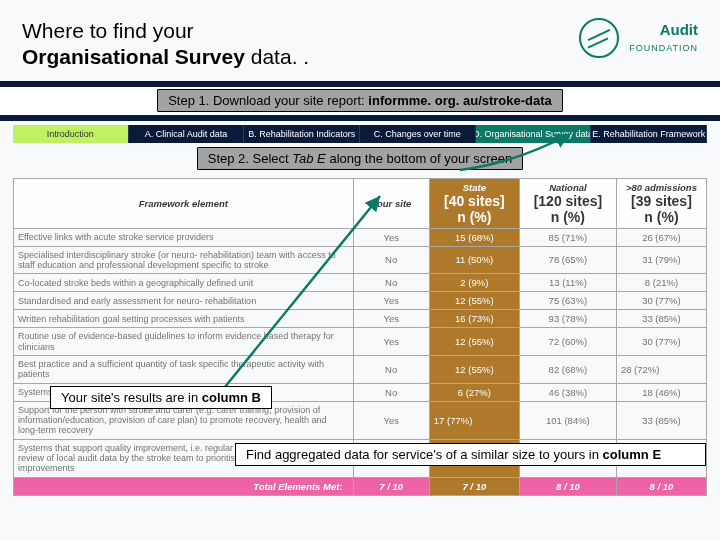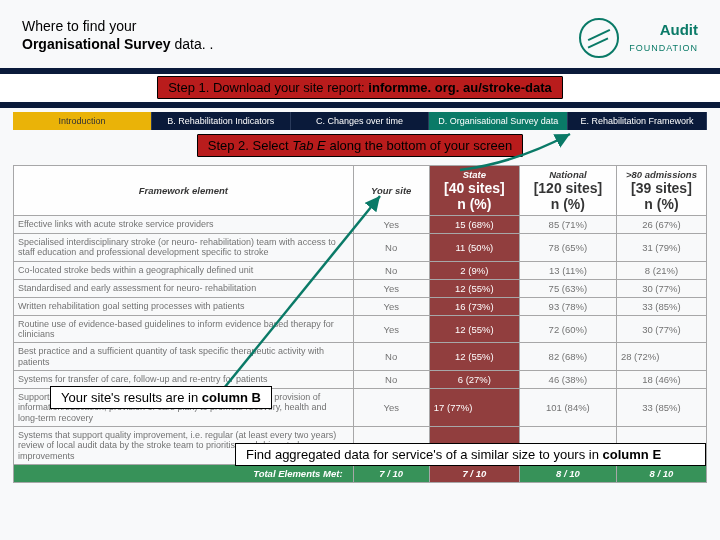--- a/index.html
+++ b/index.html
@@ -9,21 +9,21 @@
     font-family: Arial, Helvetica, sans-serif;
     position: relative;
     overflow: hidden;
   }
   .header {
     padding: 18px 22px 10px 22px;
     display: flex;
     justify-content: space-between;
     align-items: flex-start;
   }
-  .title { font-size: 14px; color: #000; line-height: 1.25; }
+  .title { font-size: 21px; color: #000; line-height: 1.25; }
   .title .line1 { font-weight: 400; }
   .title .line2a { font-weight: 700; }
   .title .line2b { font-weight: 400; }
   .logo { text-align: right; }
   .logo-icon {
     display: inline-block; width: 40px; height: 40px;
     border: 2.5px solid #0a7a67; border-radius: 50%;
     position: relative; vertical-align: middle; margin-right: 6px;
   }
   .logo-icon::before {
@@ -38,56 +38,56 @@
   }
   .logo-text {
     display: inline-block; vertical-align: middle;
     font-size: 15px; color: #0a7a67; line-height: 1.05;
   }
   .logo-text b { font-weight: 700; }
 
   .navybar { height: 6px; background: #0a1a3a; }
 
   .step-banner {
-    background: #b91c1c; border: 1px solid #000; border-radius: 1px;
+    background: #a3a3a3; border: 1px solid #000; border-radius: 1px;
     font-size: 13px; padding: 3px 10px; text-align: center;
     width: fit-content; margin: 0 auto;
     position: relative; z-index: 2;
   }
   .step-banner b { font-weight: 700; }
 
   .tabs-image {
     width: 694px; height: 18px; margin: 4px auto 0 auto;
     display: flex; font-size: 9px; color: #fff;
   }
   .tab { flex: 1; display: flex; align-items: center; justify-content: center;
     background: #0a1a3a; border-right: 1px solid #2a3a5a; padding: 0 2px;
     white-space: nowrap; overflow: hidden; }
-  .tab.light { background: #eab308; color: #333; }
+  .tab.light { background: #bef264; color: #333; }
   .tab.active { background: #0a7a67; }
 
   .table-area {
     width: 694px; margin: 6px auto 0 auto;
     font-size: 9.5px;
     filter: blur(0.3px) opacity(0.85);
   }
   table { width: 100%; border-collapse: collapse; table-layout: fixed; }
   th, td { border: 1px solid #999; padding: 3px 4px; }
   thead th { background: #fff; font-weight: 700; font-style: italic; color: #111; vertical-align: middle; }
   thead th .sub { font-style: normal; font-weight: 700; font-size: 14px; display: block; }
-  th.state, td.state { background: #7f1d1d; color: #fff; }
+  th.state, td.state { background: #a16207; color: #fff; }
   thead th.state { color: #fff; }
   .col-elem { width: 49%; text-align: left; color: #5a5a5a; }
   .col-your { width: 11%; text-align: center; }
   .col-state { width: 13%; text-align: center; }
   .col-nat { width: 14%; text-align: center; }
   .col-big { width: 13%; text-align: center; }
   tbody td { color: #5a5a5a; }
   tbody td.elem { text-align: left; font-size: 9px; line-height: 1.15; }
-  tfoot td { background: #15803d; color: #fff; font-weight: 700; font-style: italic; text-align: center; }
+  tfoot td { background: #ec4899; color: #fff; font-weight: 700; font-style: italic; text-align: center; }
   tfoot td.label { text-align: right; padding-right: 10px; }
 
   .callout {
     position: absolute;
     background: #fff; border: 1px solid #000;
     font-size: 13px; padding: 3px 10px;
     z-index: 5;
   }
   .callout b { font-weight: 700; }
 
@@ -118,20 +118,21 @@
 <div style="background:#fff; padding:2px 0 3px 0;">
   <div class="step-banner">
     <span>Step 1. Download your site report: </span><b>informme. org. au/stroke-data</b>
   </div>
 </div>
 
 <div class="navybar"></div>
 
 <div class="tabs-image">
   <div class="tab light">Introduction</div>
+  <div class="tab">A. Clinical Audit data</div>
   <div class="tab">B. Rehabilitation Indicators</div>
   <div class="tab">C. Changes over time</div>
   <div class="tab active">D. Organisational Survey data</div>
   <div class="tab">E. Rehabilitation Framework</div>
 </div>
 
 <div style="padding:4px 0 2px 0;">
   <div class="step-banner">
     <span>Step 2. Select </span><i>Tab E</i><span> along the bottom of your screen</span>
   </div>

